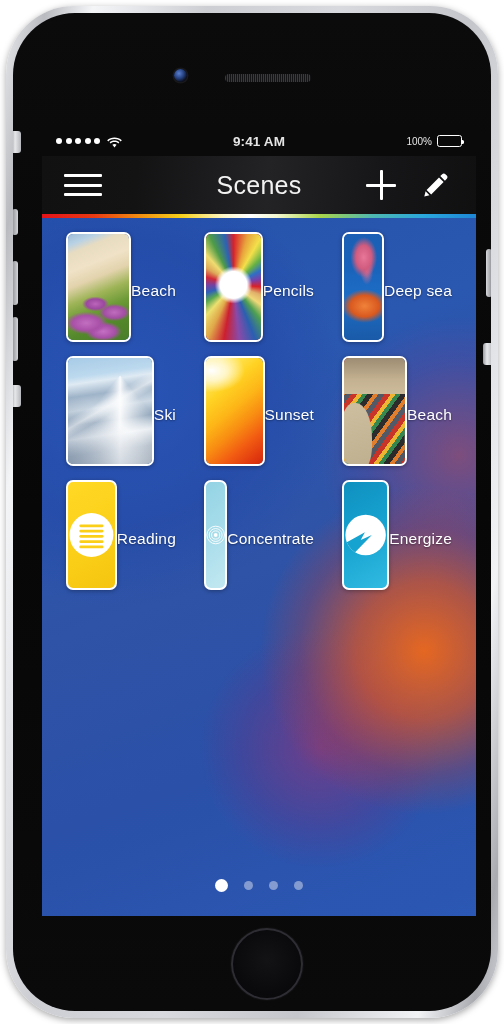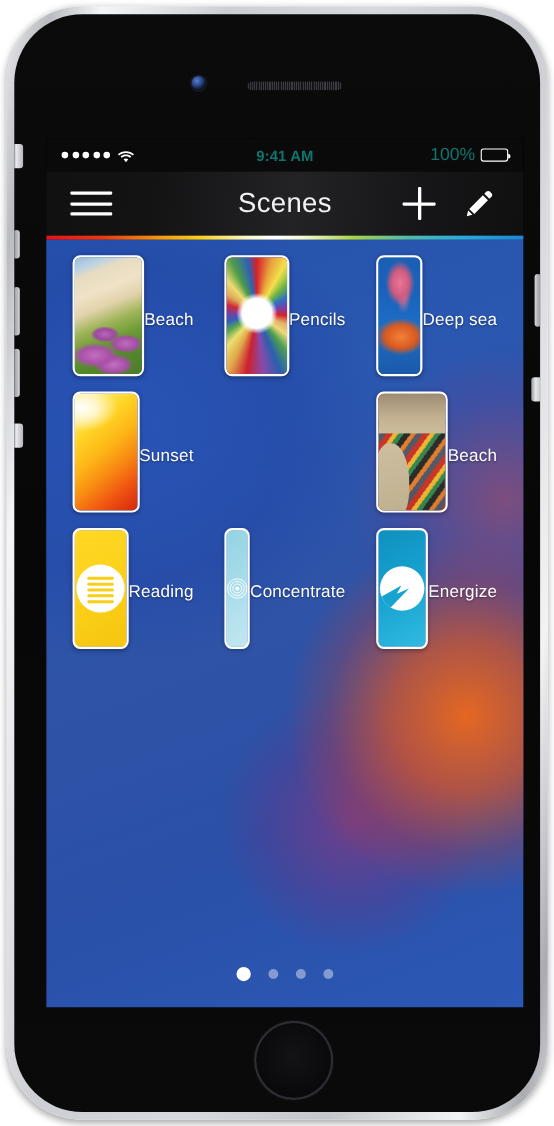--- a/index.html
+++ b/index.html
@@ -56,29 +56,29 @@
   
   .screen{
     position:absolute; left:29px; top:113px; width:434px; height:790px;
     overflow:hidden; background:#000;
   }
 
   
   .statusbar{
     position:relative; height:30px; background:#0a0a0a;
     display:flex; align-items:center; padding:0 14px;
-    color:#0f766e; font-size:13px;
+    color:#e5e5e5; font-size:13px;
   }
   .sb-left{ display:flex; align-items:center; gap:7px; flex:1; }
   .dots{ display:flex; gap:3.5px; align-items:center; }
   .dots i{ width:6px; height:6px; border-radius:50%; background:#fff; display:block; }
   .wifi{ width:15px; height:11px; position:relative; display:block; }
   .sb-center{ position:absolute; left:0; right:0; text-align:center; font-size:13.5px; font-weight:bold; letter-spacing:.1px; pointer-events:none; }
   .sb-right{ display:flex; align-items:center; justify-content:flex-end; gap:5px; flex:1; z-index:2; }
-  .batt-pct{ font-size:16px; }
+  .batt-pct{ font-size:10px; }
   .batt{ width:25px; height:12px; border:1.4px solid #fff; border-radius:2.6px; position:relative; padding:1.4px; }
   .batt-fill{ height:100%; background:#fff; border-radius:1px; }
   .batt-cap{ position:absolute; right:-3.4px; top:3.6px; width:2px; height:4.6px; background:#fff; border-radius:0 1.5px 1.5px 0; }
 
   
   .navbar{
     height:58px; position:relative;
     background:linear-gradient(95deg,#111112 0%,#131314 22%,#232326 52%,#161618 78%,#101011 100%);
     display:flex; align-items:center; color:#fff;
   }
@@ -306,20 +306,26 @@
               <div class="tile">
                   <div class="ph-sea"></div>
                 </div>
               <div class="caption">Deep sea</div>
             </div>
           </div>
 
           <div class="row">
             <div class="cell">
               <div class="tile">
+                  <div class="ph-ski"></div>
+                </div>
+              <div class="caption">Ski</div>
+            </div>
+            <div class="cell">
+              <div class="tile">
                   <div class="ph-sunset"></div>
                 </div>
               <div class="caption">Sunset</div>
             </div>
             <div class="cell">
               <div class="tile">
                   <div class="ph-moon"></div>
                 </div>
               <div class="caption">Beach</div>
             </div>

